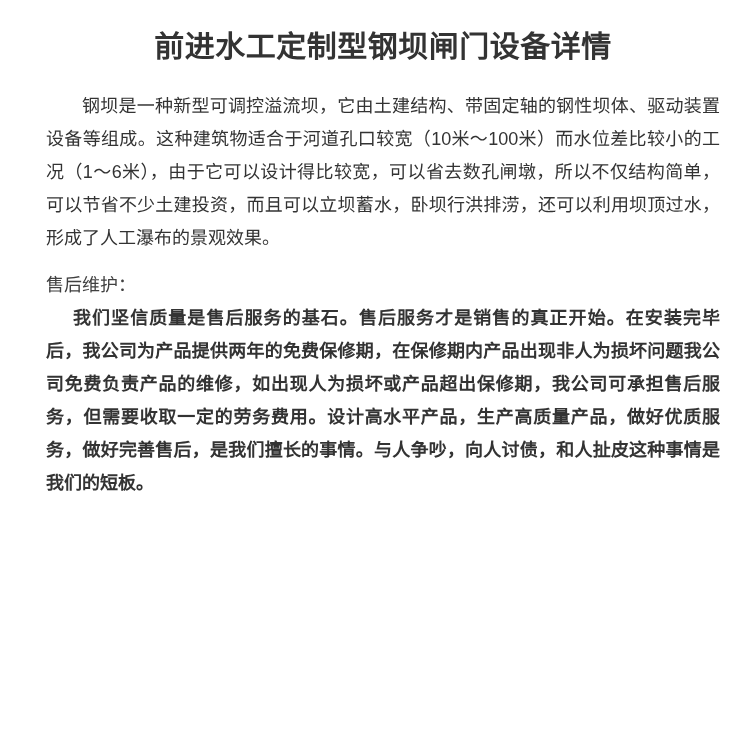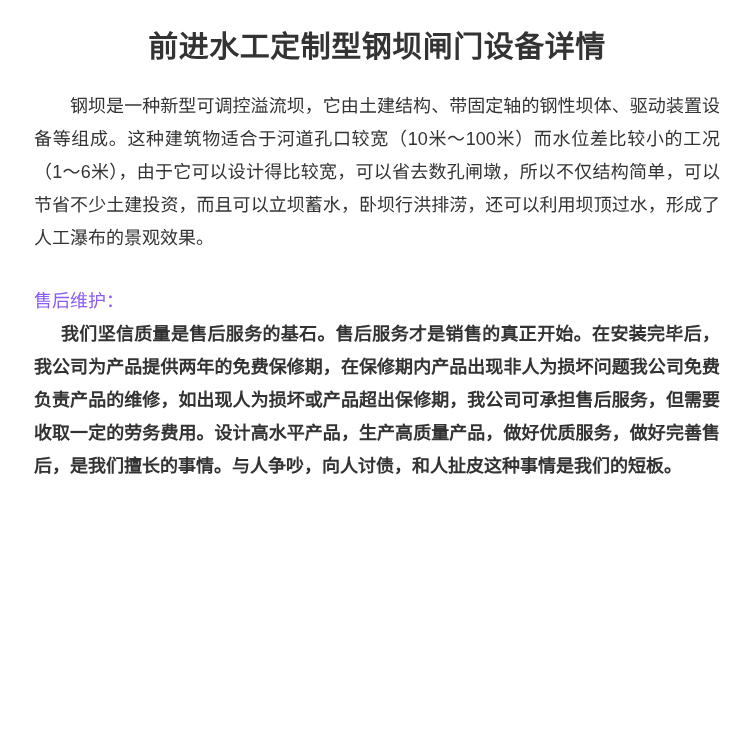--- a/index.html
+++ b/index.html
@@ -10,21 +10,21 @@
   body {
     width: 750px;
     height: 750px;
     overflow: hidden;
     font-family: "Liberation Sans", "DejaVu Sans", sans-serif;
     color: #333333;
   }
   .page {
     box-sizing: border-box;
     width: 750px;
-    padding: 30px 30px 0 34px;
+    padding: 30px 30px 0 46px;
   }
   .page-title {
     margin: 0 0 26px 0;
     font-size: 30px;
     line-height: 34px;
     font-weight: bold;
     text-align: center;
     color: #333333;
     letter-spacing: 0.5px;
   }
@@ -32,28 +32,28 @@
     margin: 0;
     font-size: 18px;
     line-height: 33px;
     text-align: justify;
     text-justify: inter-ideograph;
     color: #333333;
     word-break: break-all;
   }
   .para.indent-2 { text-indent: 2em; }
   .para.indent-15 { text-indent: 1.5em; font-weight: bold; }
-  .para.intro { margin-bottom: 30px; }
+  .para.intro { margin-bottom: 14px; }
   .para.features { margin-bottom: 6px; }
   .aftersale-heading {
     margin: 0;
     font-size: 18px;
     line-height: 33px;
     text-align: left;
-    color: #8b5cf6;
+    color: #404040;
     font-weight: normal;
   }
 </style>
 </head>
 <body>
 
 <div class="page">
 
   <h1 class="page-title">前进水工定制型钢坝闸门设备详情</h1>
 

